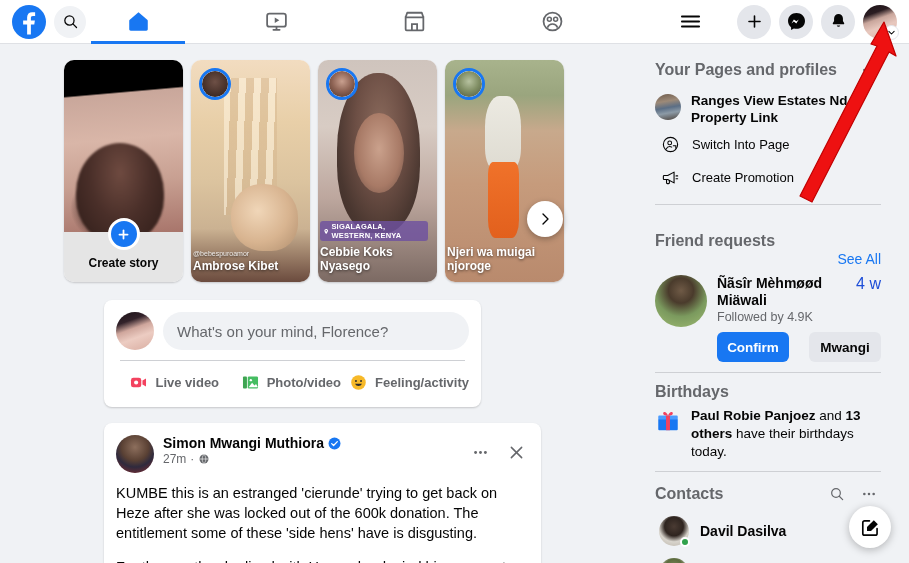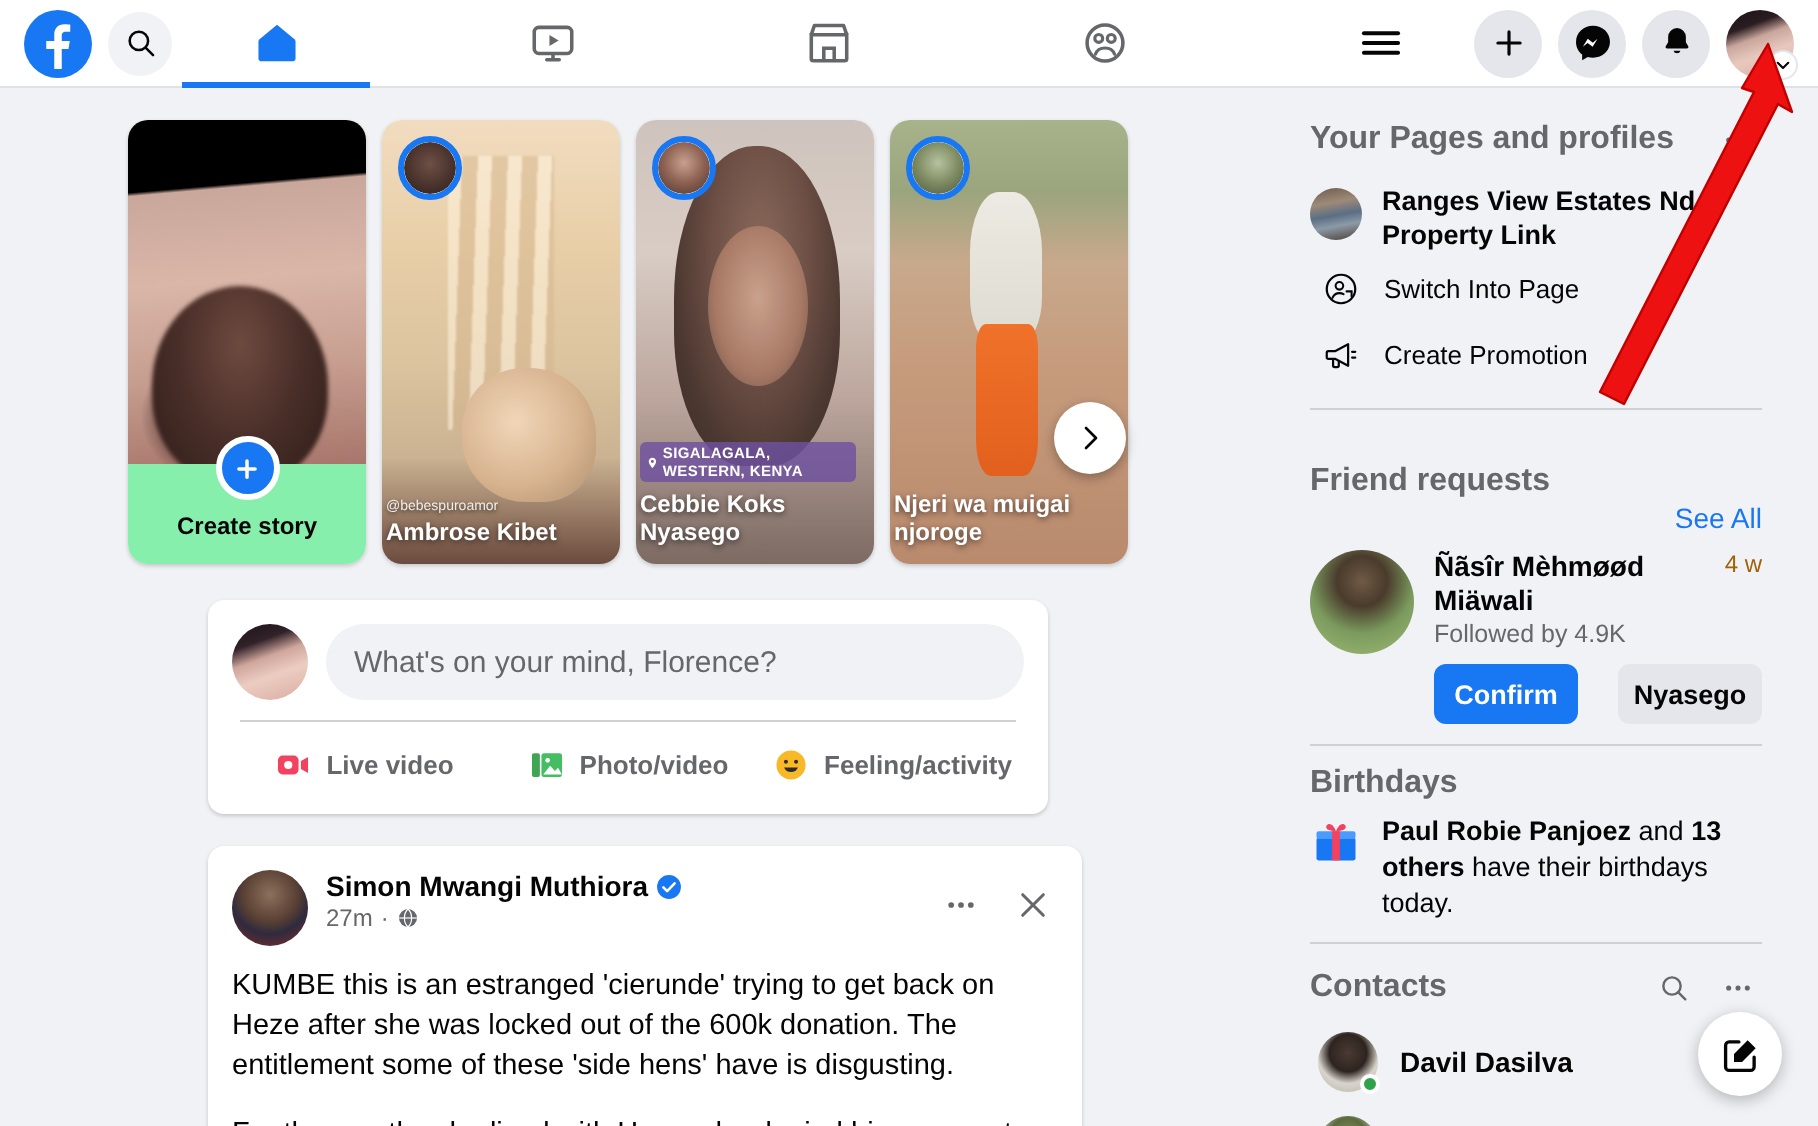--- a/index.html
+++ b/index.html
@@ -87,21 +87,21 @@
   }
   .cs-plus {
     position: absolute; left: 50%; top: 158px; transform: translateX(-50%);
     width: 32px; height: 32px; border-radius: 50%;
     background: #1877f2; border: 3px solid #fff;
     display: flex; align-items: center; justify-content: center; z-index: 3;
   }
   .cs-label {
     position: absolute; bottom: 0; left: 0; right: 0; height: 50px;
     display: flex; align-items: flex-end; justify-content: center; padding-bottom: 12px;
-    font-size: 12px; font-weight: bold; color: #050505; background: #86efac;
+    font-size: 12px; font-weight: bold; color: #050505; background: #e5e5e5;
   }
   .story-img { position: absolute; inset: 0; }
   .s2 { background:
       linear-gradient(180deg,#f2dcc0 0%, #e8cfa8 28%, #dcc49f 54%, #cbb292 76%, #6b4b3e 100%);
   }
   .s2::before {
     content:""; position:absolute; left:28%; top:8%; width:44%; height:62%;
     background: repeating-linear-gradient(92deg, rgba(255,245,225,.55) 0 7px, rgba(212,180,140,.45) 7px 15px);
     filter: blur(.6px);
   }
@@ -166,21 +166,21 @@
   .story-next {
     position: absolute; left: 527px; top: 157px;
     width: 36px; height: 36px; border-radius: 50%;
     background: #fff; box-shadow: 0 2px 6px rgba(0,0,0,.3);
     display: flex; align-items: center; justify-content: center;
     cursor: pointer; z-index: 10;
   }
 
   
   #composer {
-    margin: 18px 0 0 104px; width: 420px;
+    margin: 18px 0 0 104px; width: 377px;
     background: #fff; border-radius: 8px; box-shadow: 0 1px 2px rgba(0,0,0,.18);
     padding: 12px 12px 8px 12px;
   }
   .comp-top { display: flex; align-items: center; gap: 9px; }
   .comp-av {
     width: 38px; height: 38px; border-radius: 50%; flex: none; overflow: hidden;
     background: linear-gradient(160deg,#1a1116 0%,#32222a 26%,#cfa69c 44%,#ecccC2 64%,#d9ada1 100%);
   }
   .comp-input {
     flex: 1; height: 38px; border-radius: 19px; background: #f0f2f5;
@@ -241,21 +241,21 @@
     padding: 7px 0 7px 6px; cursor: pointer; color: #050505;
   }
   .sb-sub-row span.lbl { font-size: 13px; }
   .sb-sep { height: 1px; background: #ced0d4; margin: 10px 0 10px 0; }
   .fr-row { display: flex; gap: 10px; align-items: flex-start; }
   .fr-av {
     width: 52px; height: 52px; border-radius: 50%; flex: none; overflow: hidden;
     background: radial-gradient(circle at 50% 30%, #6f5a46 0%, #4a3b2c 28%, #7b9a5e 58%, #9fbb72 100%);
   }
   .fr-name { font-size: 14px; font-weight: bold; line-height: 17px; }
-  .fr-time { font-size: 12px; color: #a16207; white-space: nowrap; padding-left: 6px; }
+  .fr-time { font-size: 16px; color: #1d4ed8; white-space: nowrap; padding-left: 6px; }
   .fr-sub { font-size: 12.5px; color: #65676b; margin-top: 1px; }
   .fr-btns { display: flex; gap: 20px; margin-top: 8px; }
   .btn {
     height: 30px; border-radius: 6px; flex: 1;
     display: flex; align-items: center; justify-content: center;
     font-size: 13.5px; font-weight: bold; cursor: pointer; border: none;
     font-family: "Liberation Sans", sans-serif;
   }
   .btn-primary { background: #1877f2; color: #fff; }
   .btn-secondary { background: #e4e6eb; color: #050505; }
@@ -573,21 +573,21 @@
   <div class="fr-row">
     <div class="fr-av"></div>
     <div style="flex:1;">
       <div style="display:flex;align-items:flex-start;justify-content:space-between;">
         <div class="fr-name">Ñãsîr Mèhmøød Miäwali</div>
         <div class="fr-time">4 w</div>
       </div>
       <div class="fr-sub">Followed by 4.9K</div>
       <div class="fr-btns">
         <button class="btn btn-primary">Confirm</button>
-        <button class="btn btn-secondary">Nyasego</button>
+        <button class="btn btn-secondary">Mwangi</button>
       </div>
     </div>
   </div>
 
   <div class="sb-sep"></div>
 
   <div class="sb-head" style="margin-bottom:6px;">
     <span>Birthdays</span>
   </div>
 

